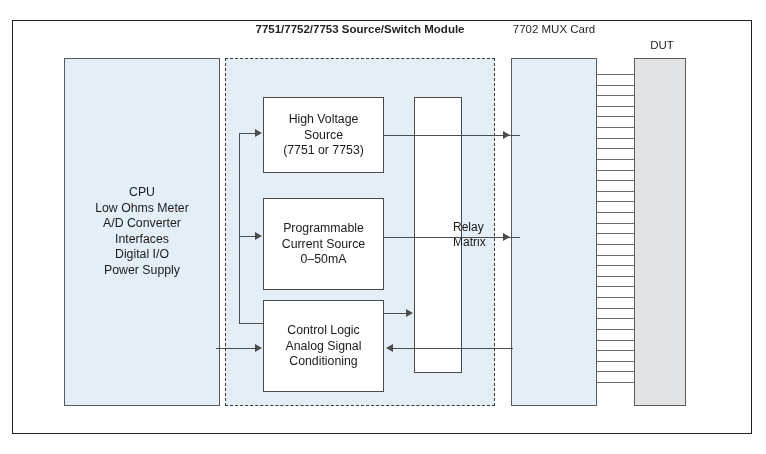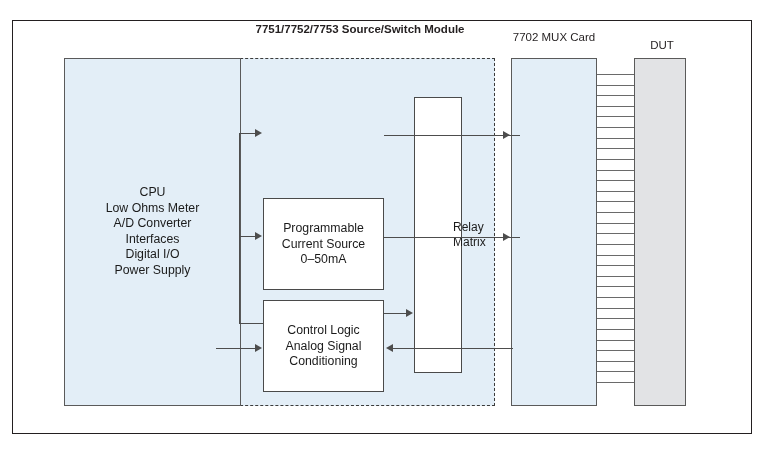--- a/index.html
+++ b/index.html
@@ -41,34 +41,39 @@
   .rung{position:absolute;height:0;border-top:1.5px solid #6a6a6a;}
 </style>
 </head>
 <body>
 
 <div id="stage">
 
   <div class="outer-frame"></div>
 
   <div class="caption bold" style="left:225px;top:24px;width:270px;">7751/7752/7753 Source/Switch Module</div>
-  <div class="caption" style="left:508px;top:32px;width:92px;">7702 MUX Card</div>
+  <div class="caption" style="left:508px;top:24px;width:92px;">7702 MUX Card</div>
   <div class="caption" style="left:633px;top:40px;width:58px;">DUT</div>
 
   <div class="blk blk-dashed" style="left:225px;top:58px;width:270px;height:348px;"></div>
 
-  <div class="blk blk-blue" style="left:64px;top:58px;width:177px;height:348px;">
+  <div class="blk blk-blue" style="left:64px;top:58px;width:156px;height:348px;">
     <div class="blk-text">CPU
 Low Ohms Meter
 A/D Converter
 Interfaces
 Digital I/O
 Power Supply</div>
   </div>
 
+  <div class="blk blk-white" style="left:263px;top:97px;width:121px;height:76px;">
+    <div class="blk-text">High Voltage
+Source
+(7751 or 7753)</div>
+  </div>
 
   <div class="blk blk-white" style="left:263px;top:198px;width:121px;height:92px;">
     <div class="blk-text">Programmable
 Current Source
 0–50mA</div>
   </div>
 
   <div class="blk blk-white" style="left:263px;top:300px;width:121px;height:92px;">
     <div class="blk-text">Control Logic
 Analog Signal

